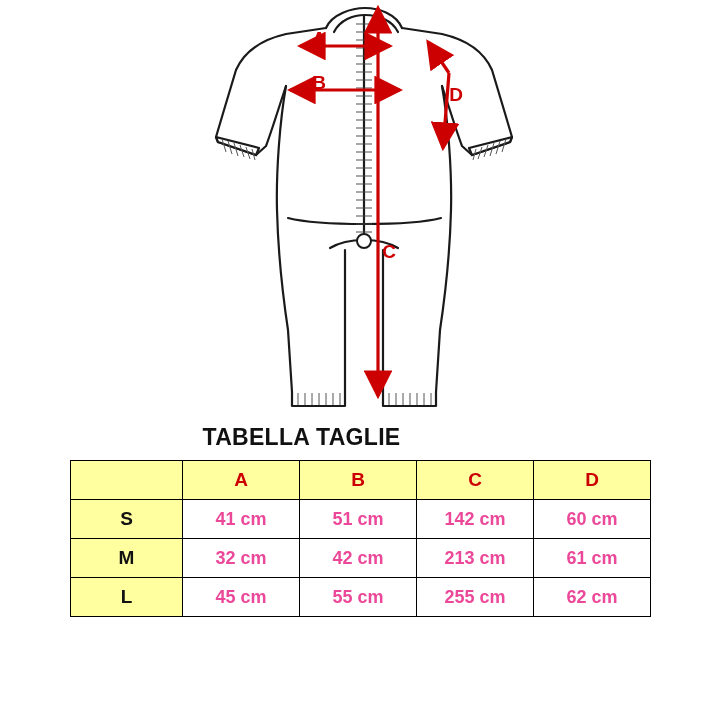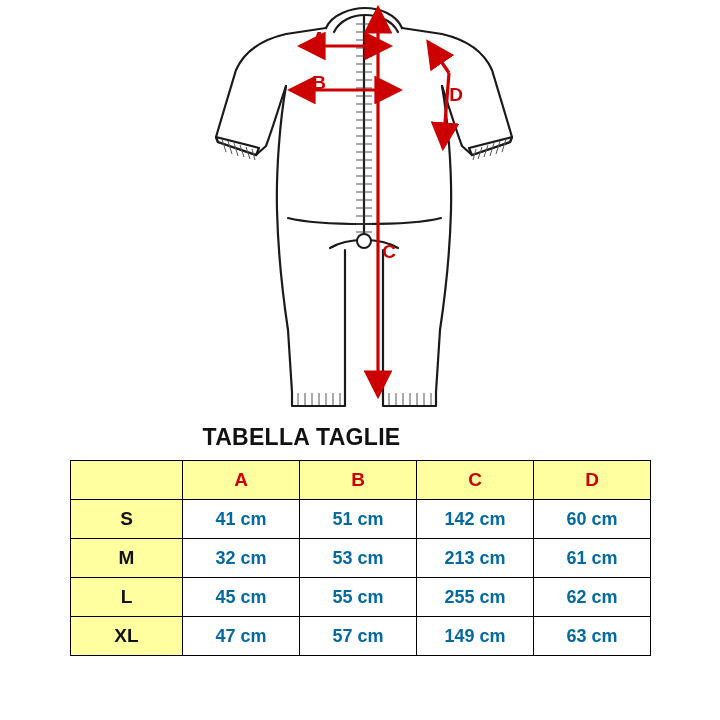--- a/index.html
+++ b/index.html
@@ -55,21 +55,21 @@
     table-layout: fixed;
   }
   table.sizes th,
   table.sizes td {
     border: 1px solid #000000;
     height: 38px;
     text-align: center;
     vertical-align: middle;
     font-size: 18px;
     font-weight: bold;
-    color: #0369a1;
+    color: #ec4899;
     padding: 0;
   }
   table.sizes thead th {
     background: #ffffa0;
     color: #cc0000;
     font-size: 19px;
   }
   table.sizes thead th.corner {
     background: #ffffa0;
   }
@@ -253,35 +253,28 @@
         <tr>
           <th class="rowhead">S</th>
           <td>41 cm</td>
           <td>51 cm</td>
           <td>142 cm</td>
           <td>60 cm</td>
         </tr>
         <tr>
           <th class="rowhead">M</th>
           <td>32 cm</td>
-          <td>53 cm</td>
+          <td>42 cm</td>
           <td>213 cm</td>
           <td>61 cm</td>
         </tr>
         <tr>
           <th class="rowhead">L</th>
           <td>45 cm</td>
           <td>55 cm</td>
           <td>255 cm</td>
           <td>62 cm</td>
         </tr>
-        <tr>
-          <th class="rowhead">XL</th>
-          <td>47 cm</td>
-          <td>57 cm</td>
-          <td>149 cm</td>
-          <td>63 cm</td>
-        </tr>
       </tbody>
     </table>
   </div>
 
 </div>
 
 </body></html>

